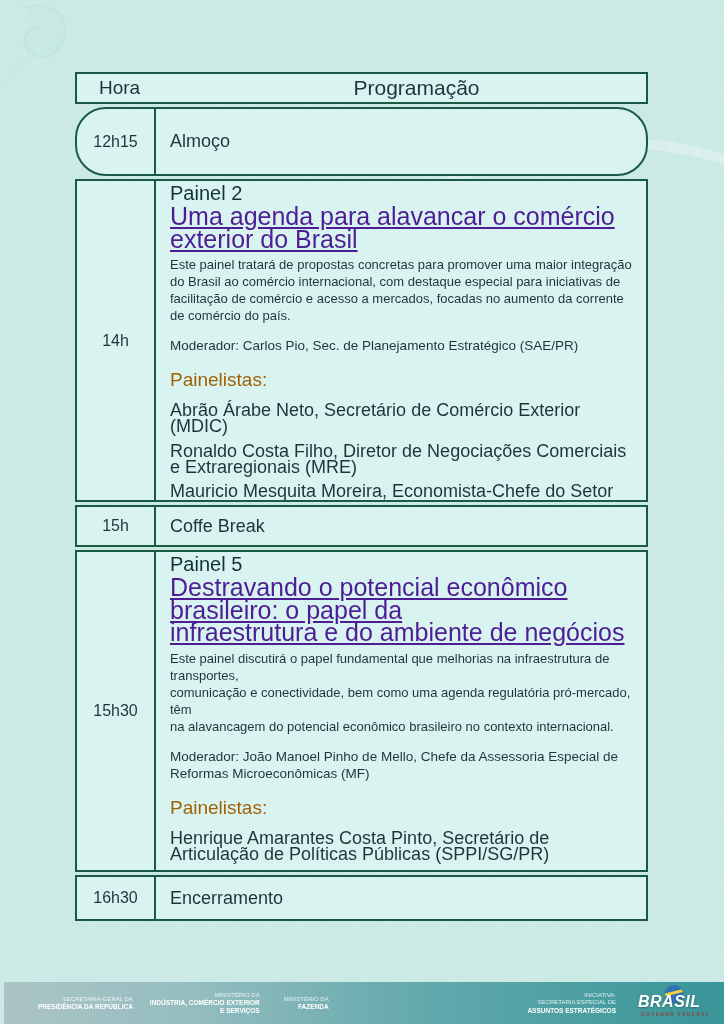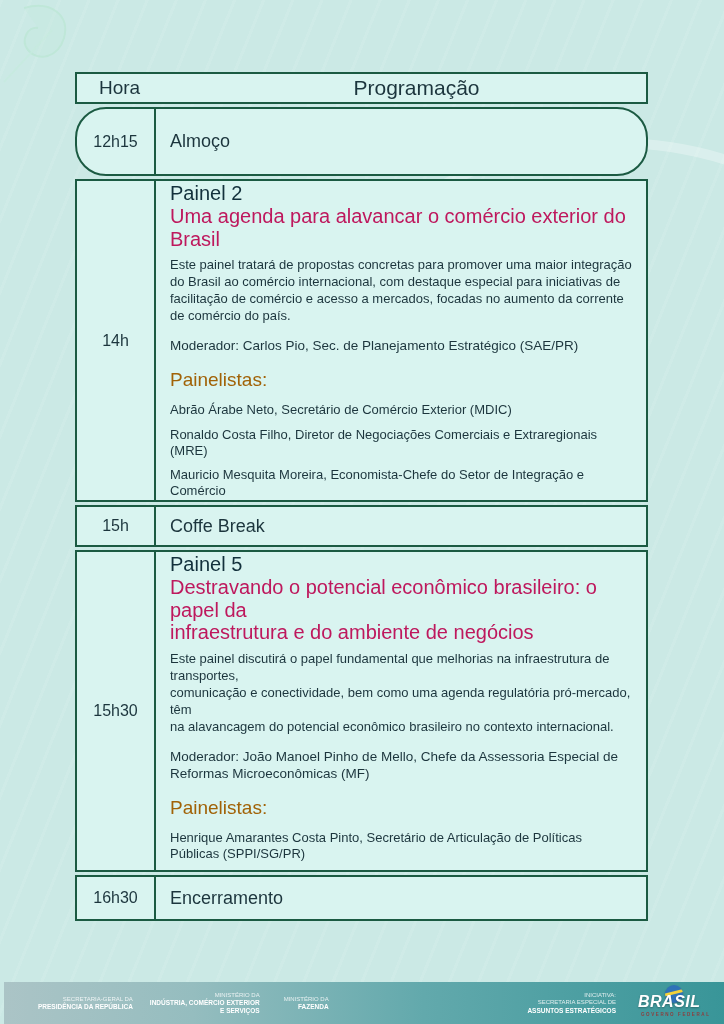--- a/index.html
+++ b/index.html
@@ -31,26 +31,26 @@
   .prog-h{flex:1;text-align:center;font-size:21px;}
   .cell-time{
     width:77px;flex:none;border-right:2px solid #1b5a42;
     display:flex;align-items:center;justify-content:center;font-size:16px;
   }
   .cell-content{flex:1;padding:0 14px;min-width:0;}
   .simple .cell-content{display:flex;align-items:center;font-size:18px;}
   
   .panel .cell-content{padding-top:0;}
   .p-title{font-size:20px;line-height:24px;color:#13313c;}
-  .p-sub{font-size:20px;line-height:22.5px;color:#be185d;white-space:pre-line;}
+  .p-sub{font-size:25px;line-height:22.5px;color:#4c1d95;white-space:pre-line;text-decoration:underline;}
   .p-desc{font-size:13px;line-height:17px;margin-top:6px;white-space:pre-line;}
   .p-mod{font-size:13.5px;line-height:17px;margin-top:13px;white-space:pre-line;}
   .p-panhead{font-size:19px;margin-top:15px;color:#a16207;}
   .p-list{margin-top:11px;}
-  .p-item{font-size:13px;line-height:16px;margin-bottom:8.5px;}
+  .p-item{font-size:18px;line-height:16px;margin-bottom:8.5px;}
   
   .r1{height:69px;border-radius:31px;} .r2{height:323px;} .r3{height:42px;} .r4{height:322px;} .r5{height:46px;}
   
   .footer{
     position:absolute;left:4px;bottom:0;width:724px;height:42px;
     background:linear-gradient(90deg,#abc4c6 0%,#95bdbf 26%,#62a9ac 58%,#389598 100%);
     display:flex;align-items:center;color:#fff;
   }
   .fblock{text-align:right;line-height:7.5px;white-space:nowrap;}
   .fblock .lt{font-size:6px;color:rgba(255,255,255,0.82);}

